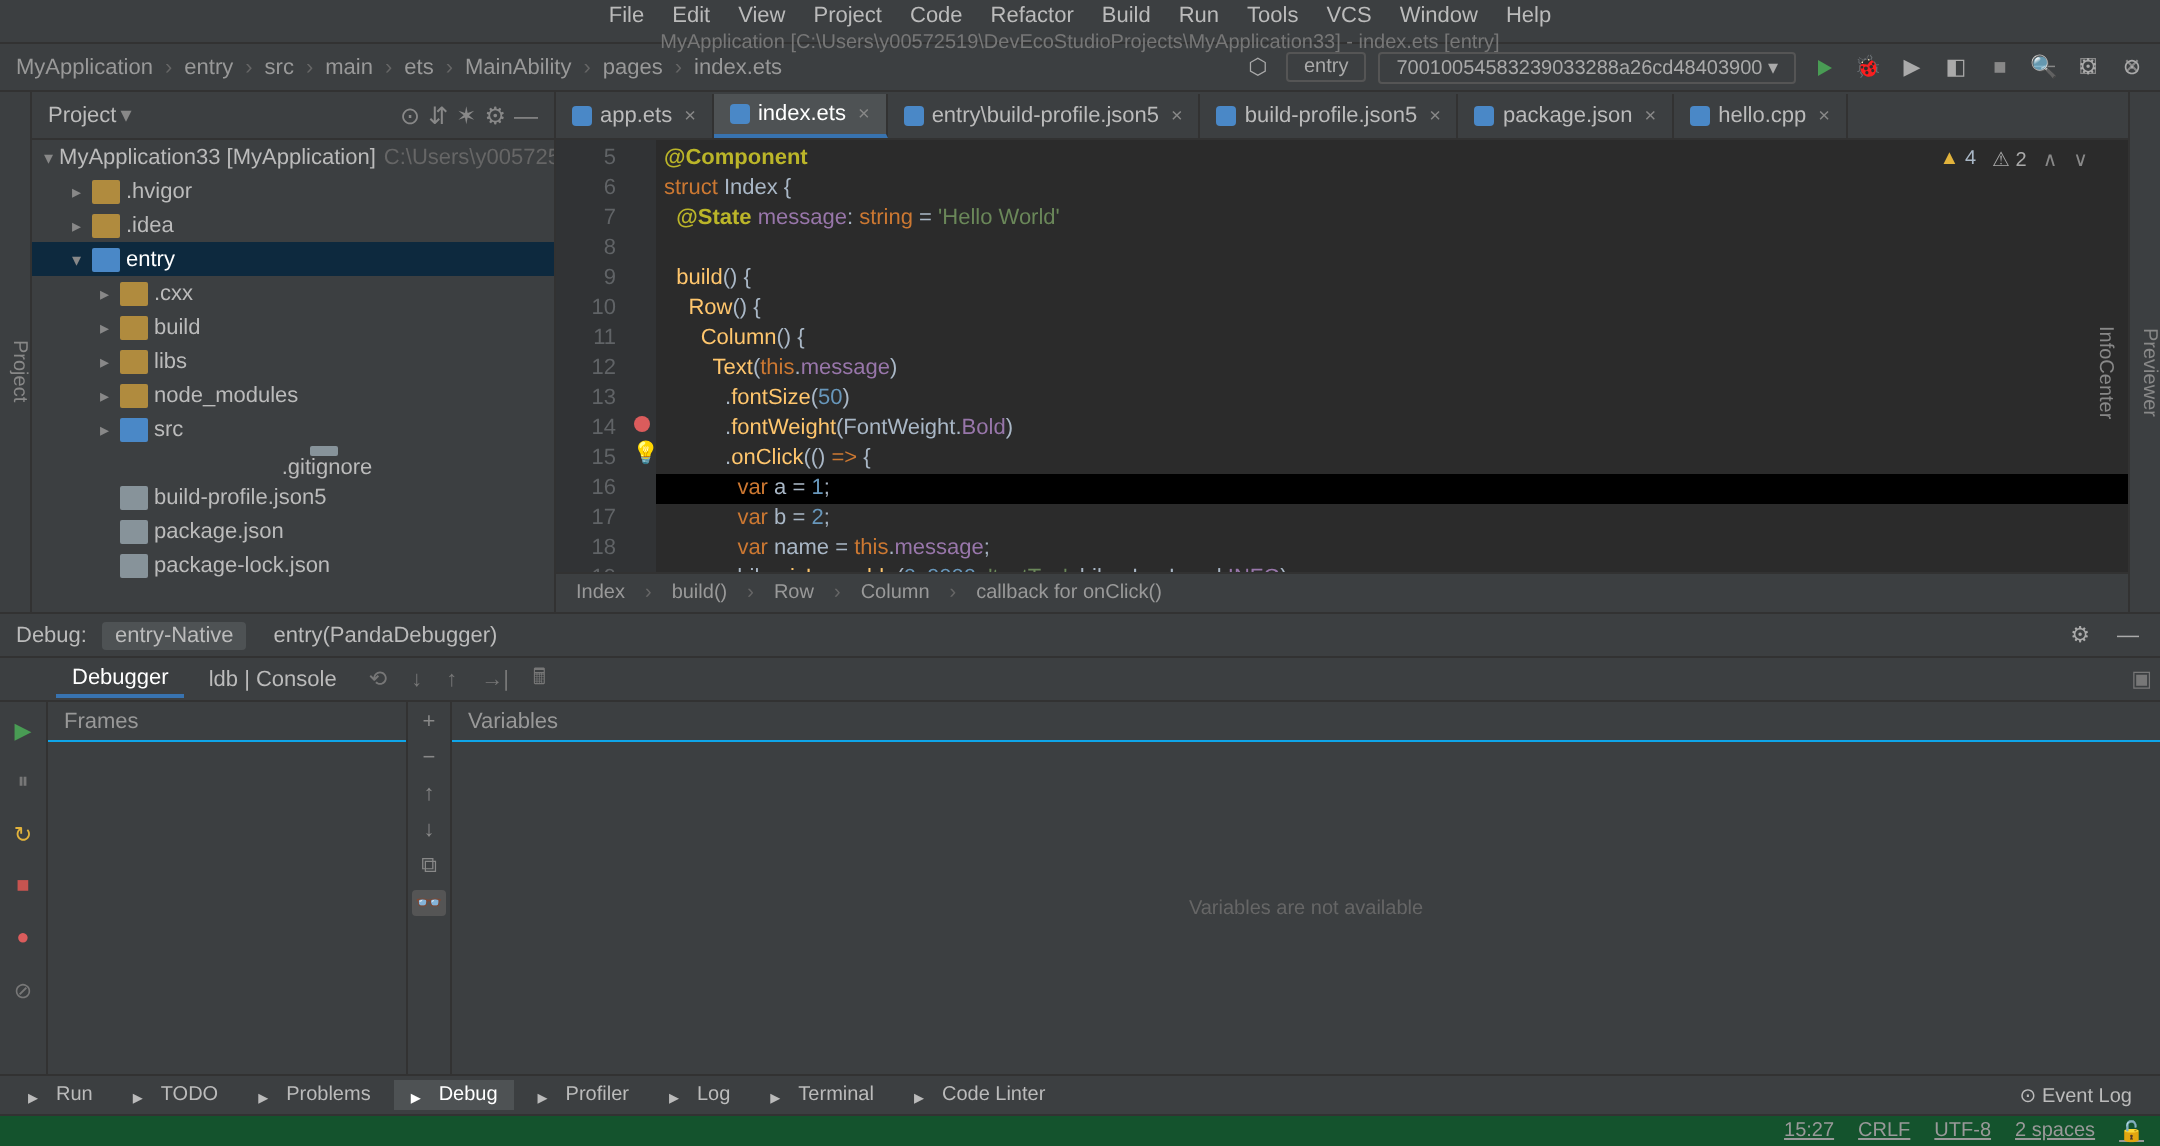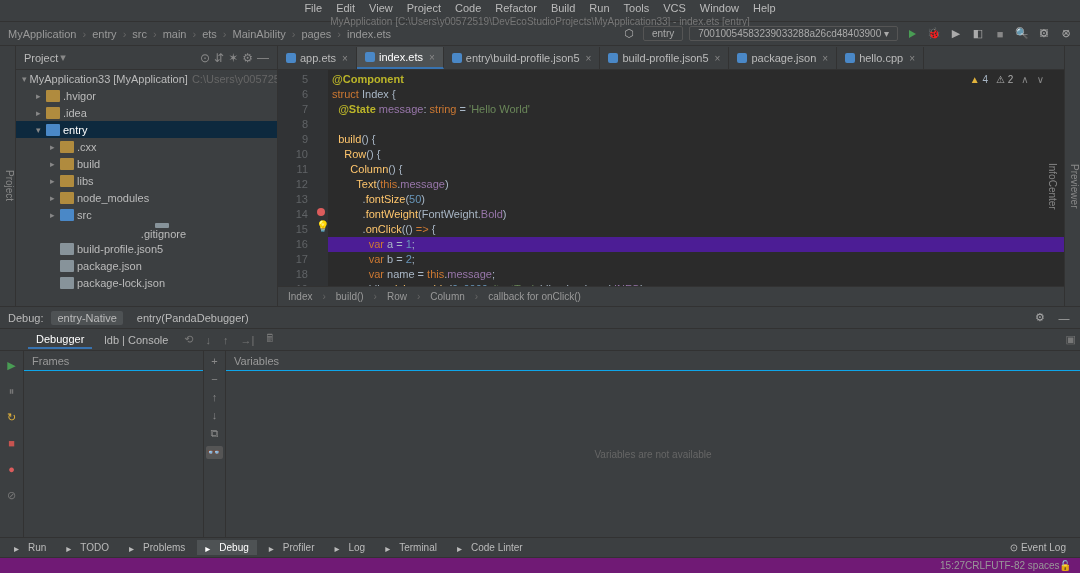--- a/index.html
+++ b/index.html
@@ -42,21 +42,21 @@
 .tab .tab-ic { width:10px; height:10px; background:#4a88c7; border-radius:2px; }
 .tab .close { color:#888; font-size:10px; margin-left:2px; }
 .code-wrap { position:relative; flex:1; display:flex; overflow:hidden; }
 .gutter { width:36px; background:#313335; color:#606366; text-align:right; padding:2px 6px 0 0; font-family:Consolas,monospace; font-size:11px; line-height:15px; }
 .gutter .ln { height:15px; }
 .bpcol { width:14px; background:#313335; }
 .bpcol .bp { width:8px; height:8px; background:#db5c5c; border-radius:50%; margin:3px auto 4px; }
 .bpcol .sp { height:15px; }
 .code { flex:1; font-family:Consolas,monospace; font-size:11px; line-height:15px; padding-top:2px; white-space:pre; overflow:hidden; color:#a9b7c6; }
 .code .cl { height:15px; padding-left:4px; }
-.code .hl { background:#4c1d95; }
+.code .hl { background:#000000; }
 .kw { color:#cc7832; }
 .ann { color:#bbb529;font-weight:bold; }
 .str { color:#6a8759; }
 .num { color:#6897bb; }
 .fn { color:#ffc66d; }
 .prop { color:#9876aa; }
 .overlay-warn { position:absolute; top:4px; right:20px; display:flex; gap:8px; font-size:10px; }
 .ow-warn::before { content:"▲ "; color:#e2b33c; }
 .ow-up::before { content:"∧ "; color:#888; }
 .ow-dn::before { content:"∨ "; color:#888; }
@@ -73,21 +73,21 @@
 .dp-left { width:24px; background:#3c3f41; border-right:1px solid #323232; display:flex; flex-direction:column; align-items:center; padding-top:6px; gap:10px; }
 .dp-frames { width:180px; border-right:1px solid #323232; display:flex; flex-direction:column; }
 .dp-col-hdr { height:20px; padding:4px 8px; color:#999; border-bottom:1px solid #0ea5e9; }
 .dp-empty { flex:1; display:flex; align-items:center; justify-content:center; color:#666; font-size:10px; }
 .dp-midgut { width:22px; background:#3c3f41; border-right:1px solid #323232; display:flex; flex-direction:column; align-items:center; padding-top:4px; gap:6px; color:#888; }
 .dp-vars { flex:1; display:flex; flex-direction:column; }
 .bottom-tabs { position:absolute; bottom:16px; left:0; right:0; height:20px; background:#3c3f41; border-top:1px solid #323232; display:flex; align-items:center; padding:0 6px; gap:4px; font-size:10px; }
 .btab { padding:2px 8px; color:#bbb; display:flex; align-items:center; gap:4px; }
 .btab.active { background:#4e5254; color:#fff; }
 .btab .bi { width:10px;height:10px; }
-.status { position:absolute; bottom:0; left:0; right:0; height:16px; background:#701a75; border-top:1px solid #323232; display:flex; align-items:center; padding:0 8px; font-size:10px; color:#999; }
+.status { position:absolute; bottom:0; left:0; right:0; height:16px; background:#14532d; border-top:1px solid #323232; display:flex; align-items:center; padding:0 8px; gap:12px; font-size:10px; color:#999;text-decoration:underline; }
 .status .spacer{flex:1;}
 .bulb { position:absolute; left:2px; color:#e2b33c; font-size:11px; }
 </style>
 </head>
 <body>
 
 <div class="titlebar">
   <span class="app-icon"></span>
   <div class="menu">
       <span>File</span>

